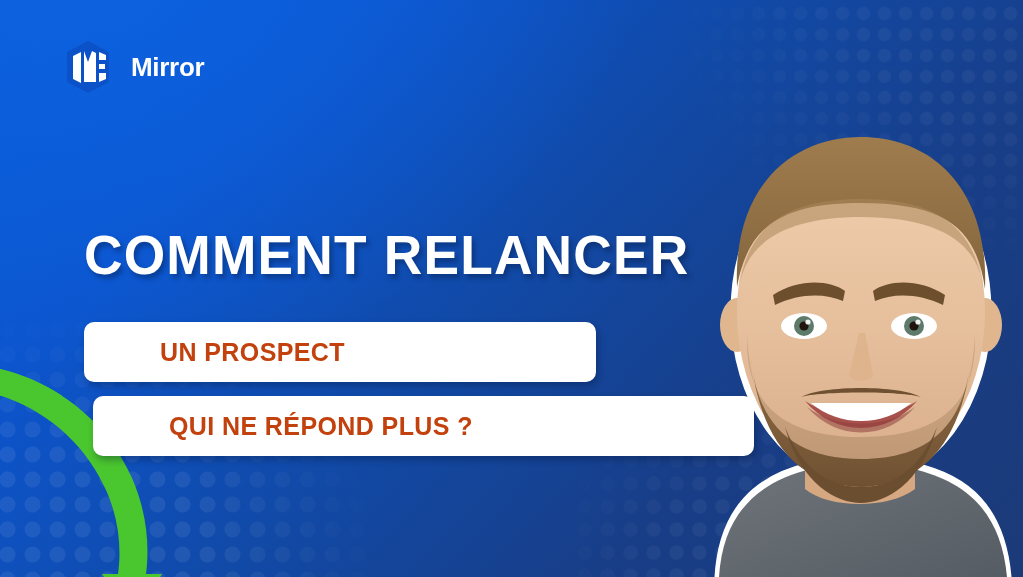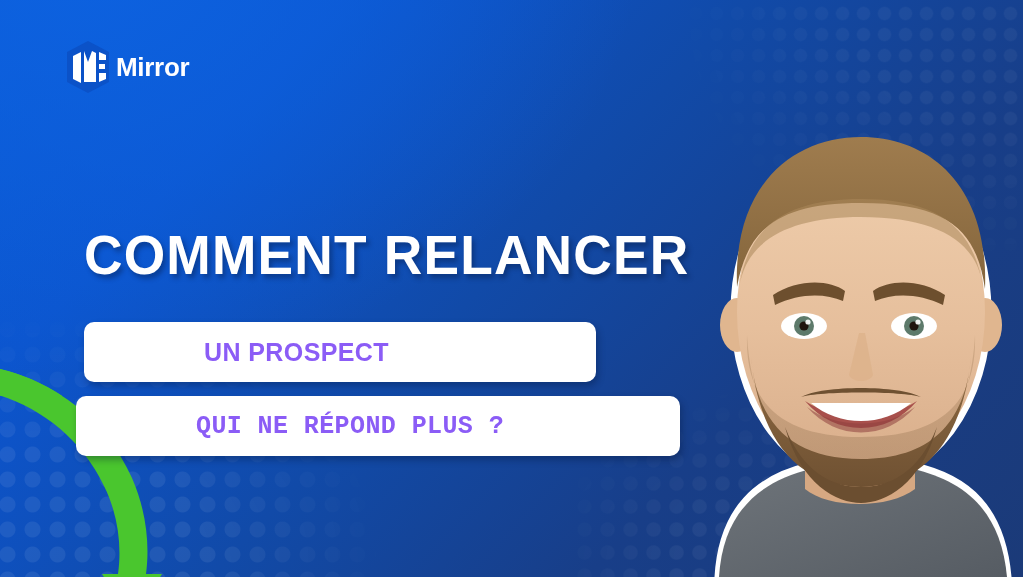--- a/index.html
+++ b/index.html
@@ -51,21 +51,21 @@
     -webkit-mask-image: radial-gradient(ellipse 100% 100% at 60% 80%, #000 28%, transparent 72%);
     mask-image: radial-gradient(ellipse 100% 100% at 60% 80%, #000 28%, transparent 72%);
   }
 
   
   .logo {
     position: absolute;
     left: 64px; top: 40px;
     display: flex;
     align-items: center;
-    gap: 4px;
+    gap: 19px;
     z-index: 30;
   }
   .logo-mark { width: 48px; height: 54px; display: block; }
   .logo-text {
     color: #ffffff;
     font-size: 26px;
     font-weight: bold;
     line-height: 1.03;
     letter-spacing: -0.3px;
   }
@@ -100,38 +100,37 @@
     text-shadow: 3px 4px 5px rgba(4,22,60,0.40);
   }
 
   
   .pill {
     position: absolute;
     background: #ffffff;
     border-radius: 10px;
     display: flex;
     align-items: center;
-    color: #8b5cf6;
+    color: #c2410c;
     font-size: 25px;
     font-weight: bold;
     letter-spacing: 0.4px;
-    padding-left: 120px;
+    padding-left: 76px;
     box-shadow: 2px 4px 7px rgba(3,18,52,0.33);
     white-space: nowrap;
   }
   .pill-1 {
     left: 84px; top: 322px;
     width: 512px; height: 60px;
     z-index: 10;
   }
   .pill-2 {
-    left: 76px; top: 396px;
-    width: 604px; height: 60px;
+    left: 93px; top: 396px;
+    width: 661px; height: 60px;
     z-index: 20;
-    font-family: Liberation Mono, monospace;
   }
 
   
   .portrait {
     position: absolute;
     right: -6px;
     bottom: 0;
     width: 340px;
     height: 470px;
     z-index: 25;

